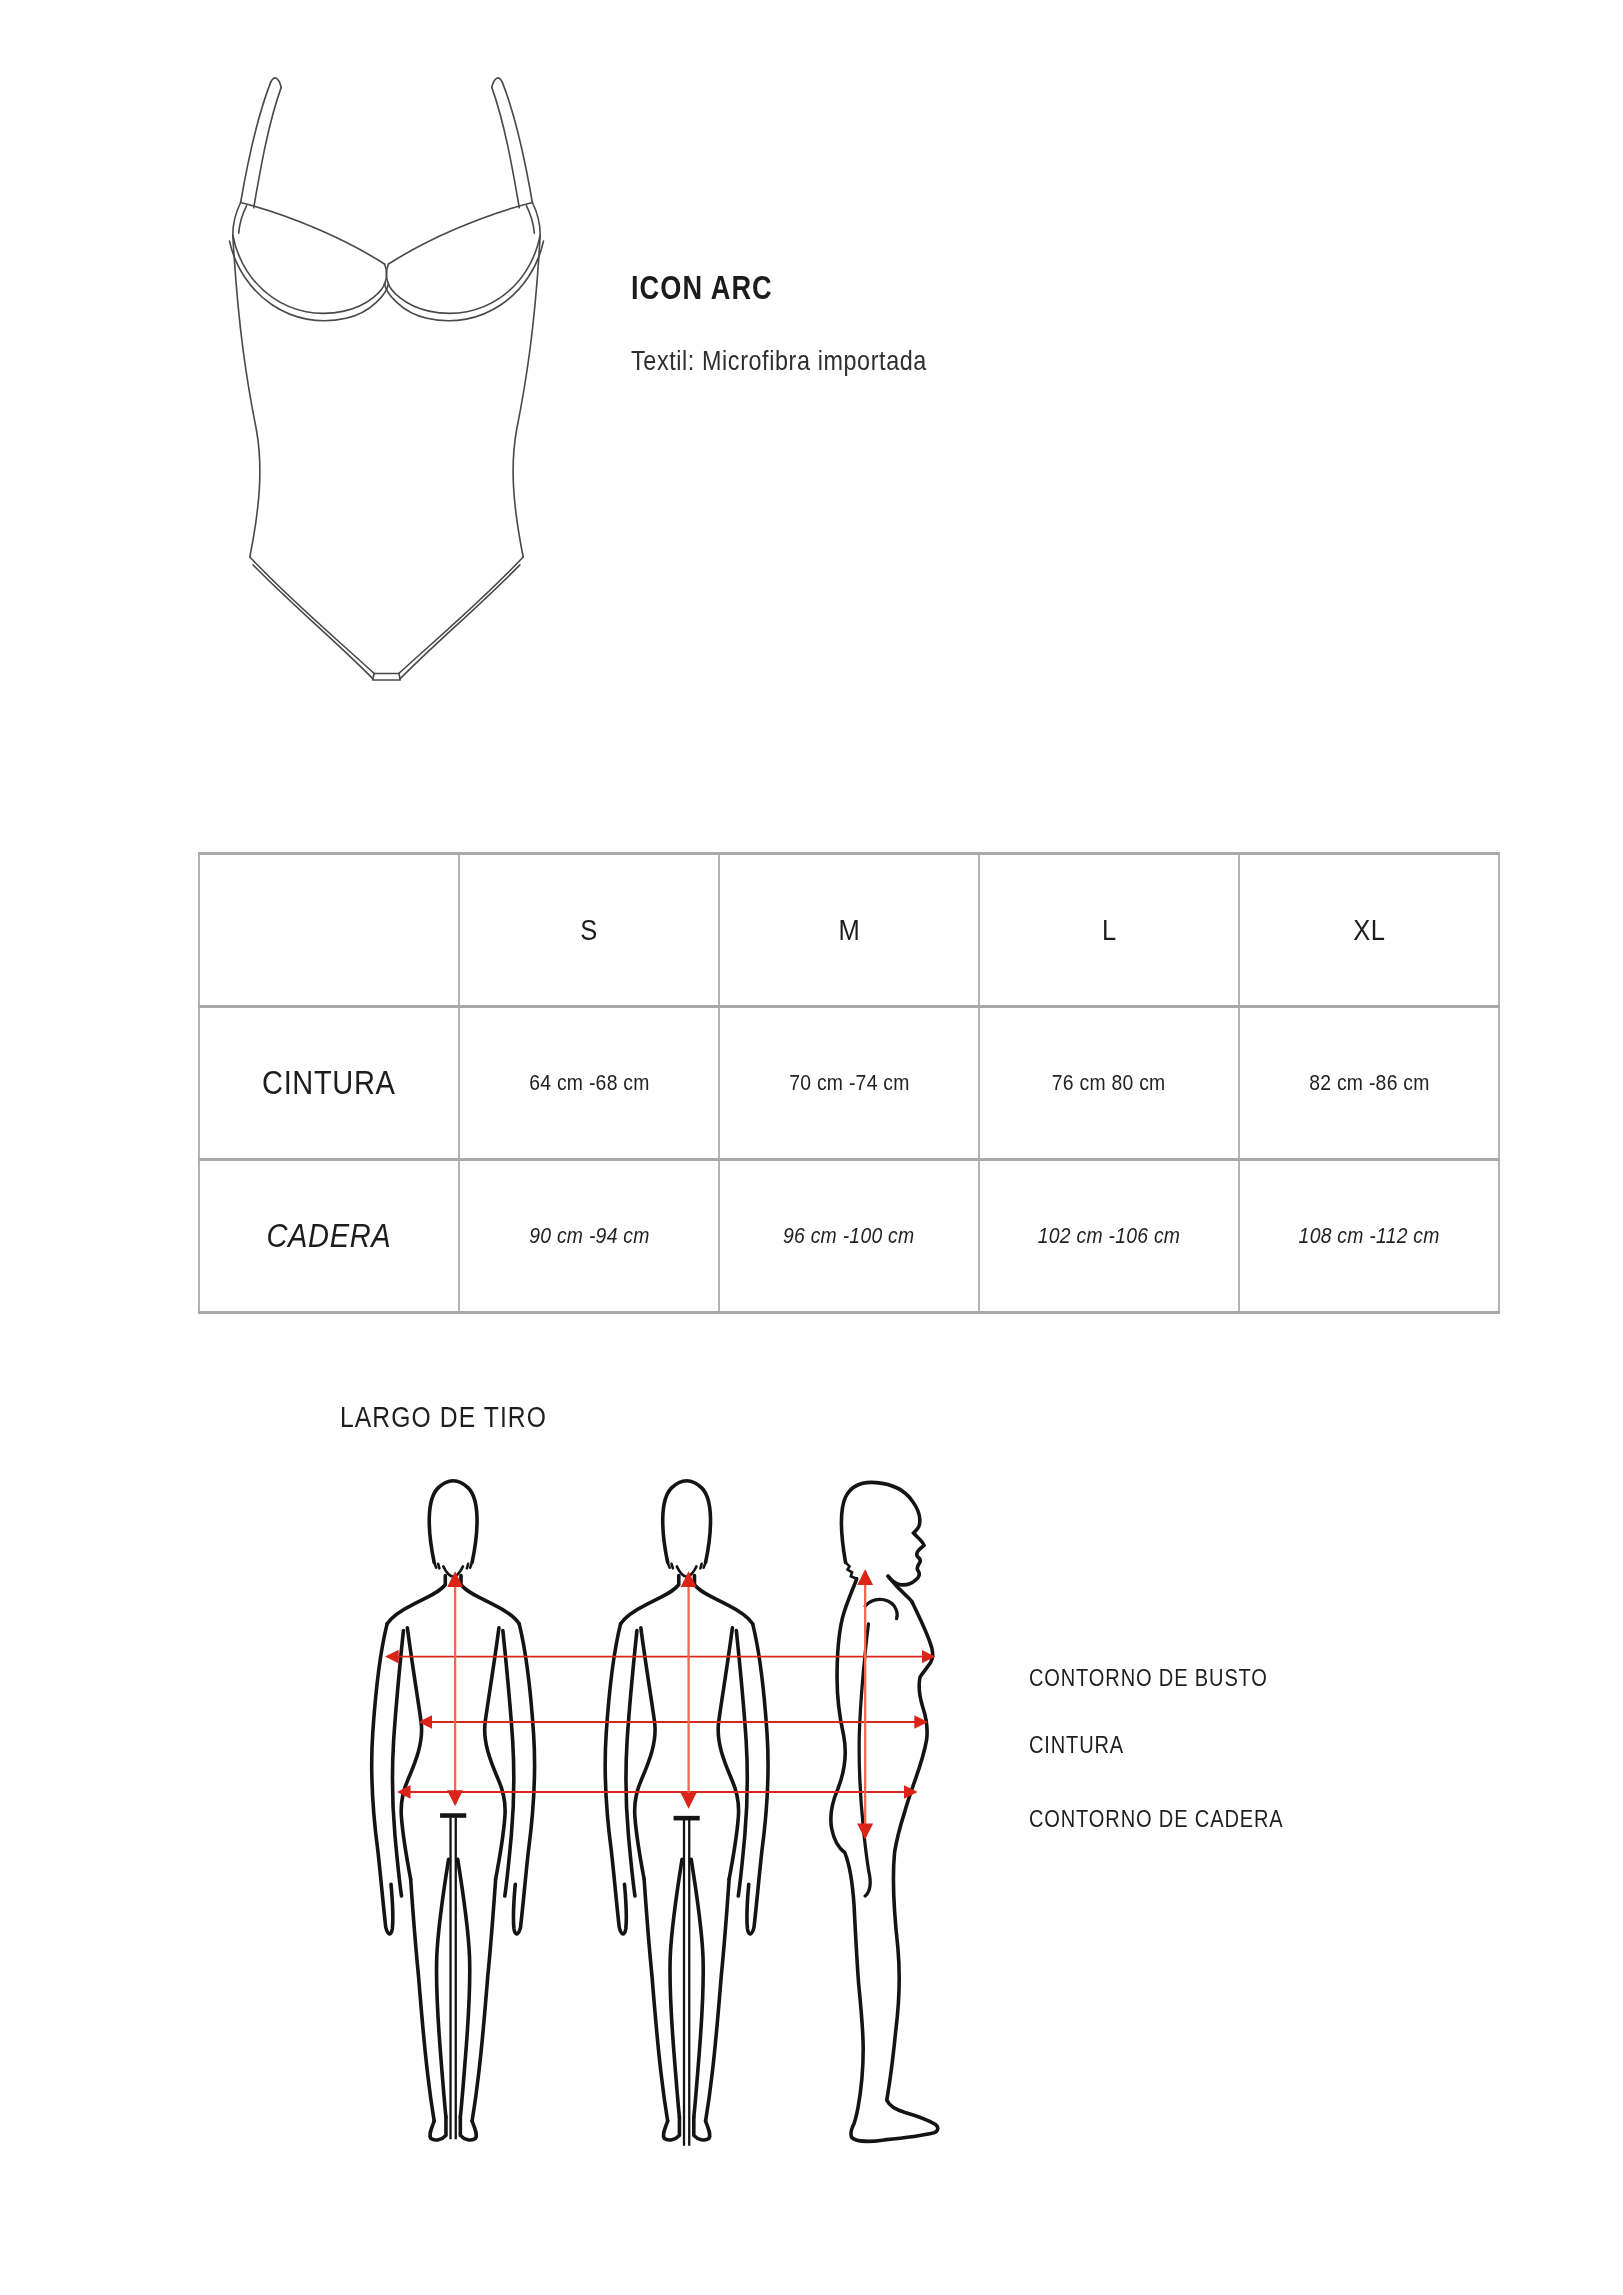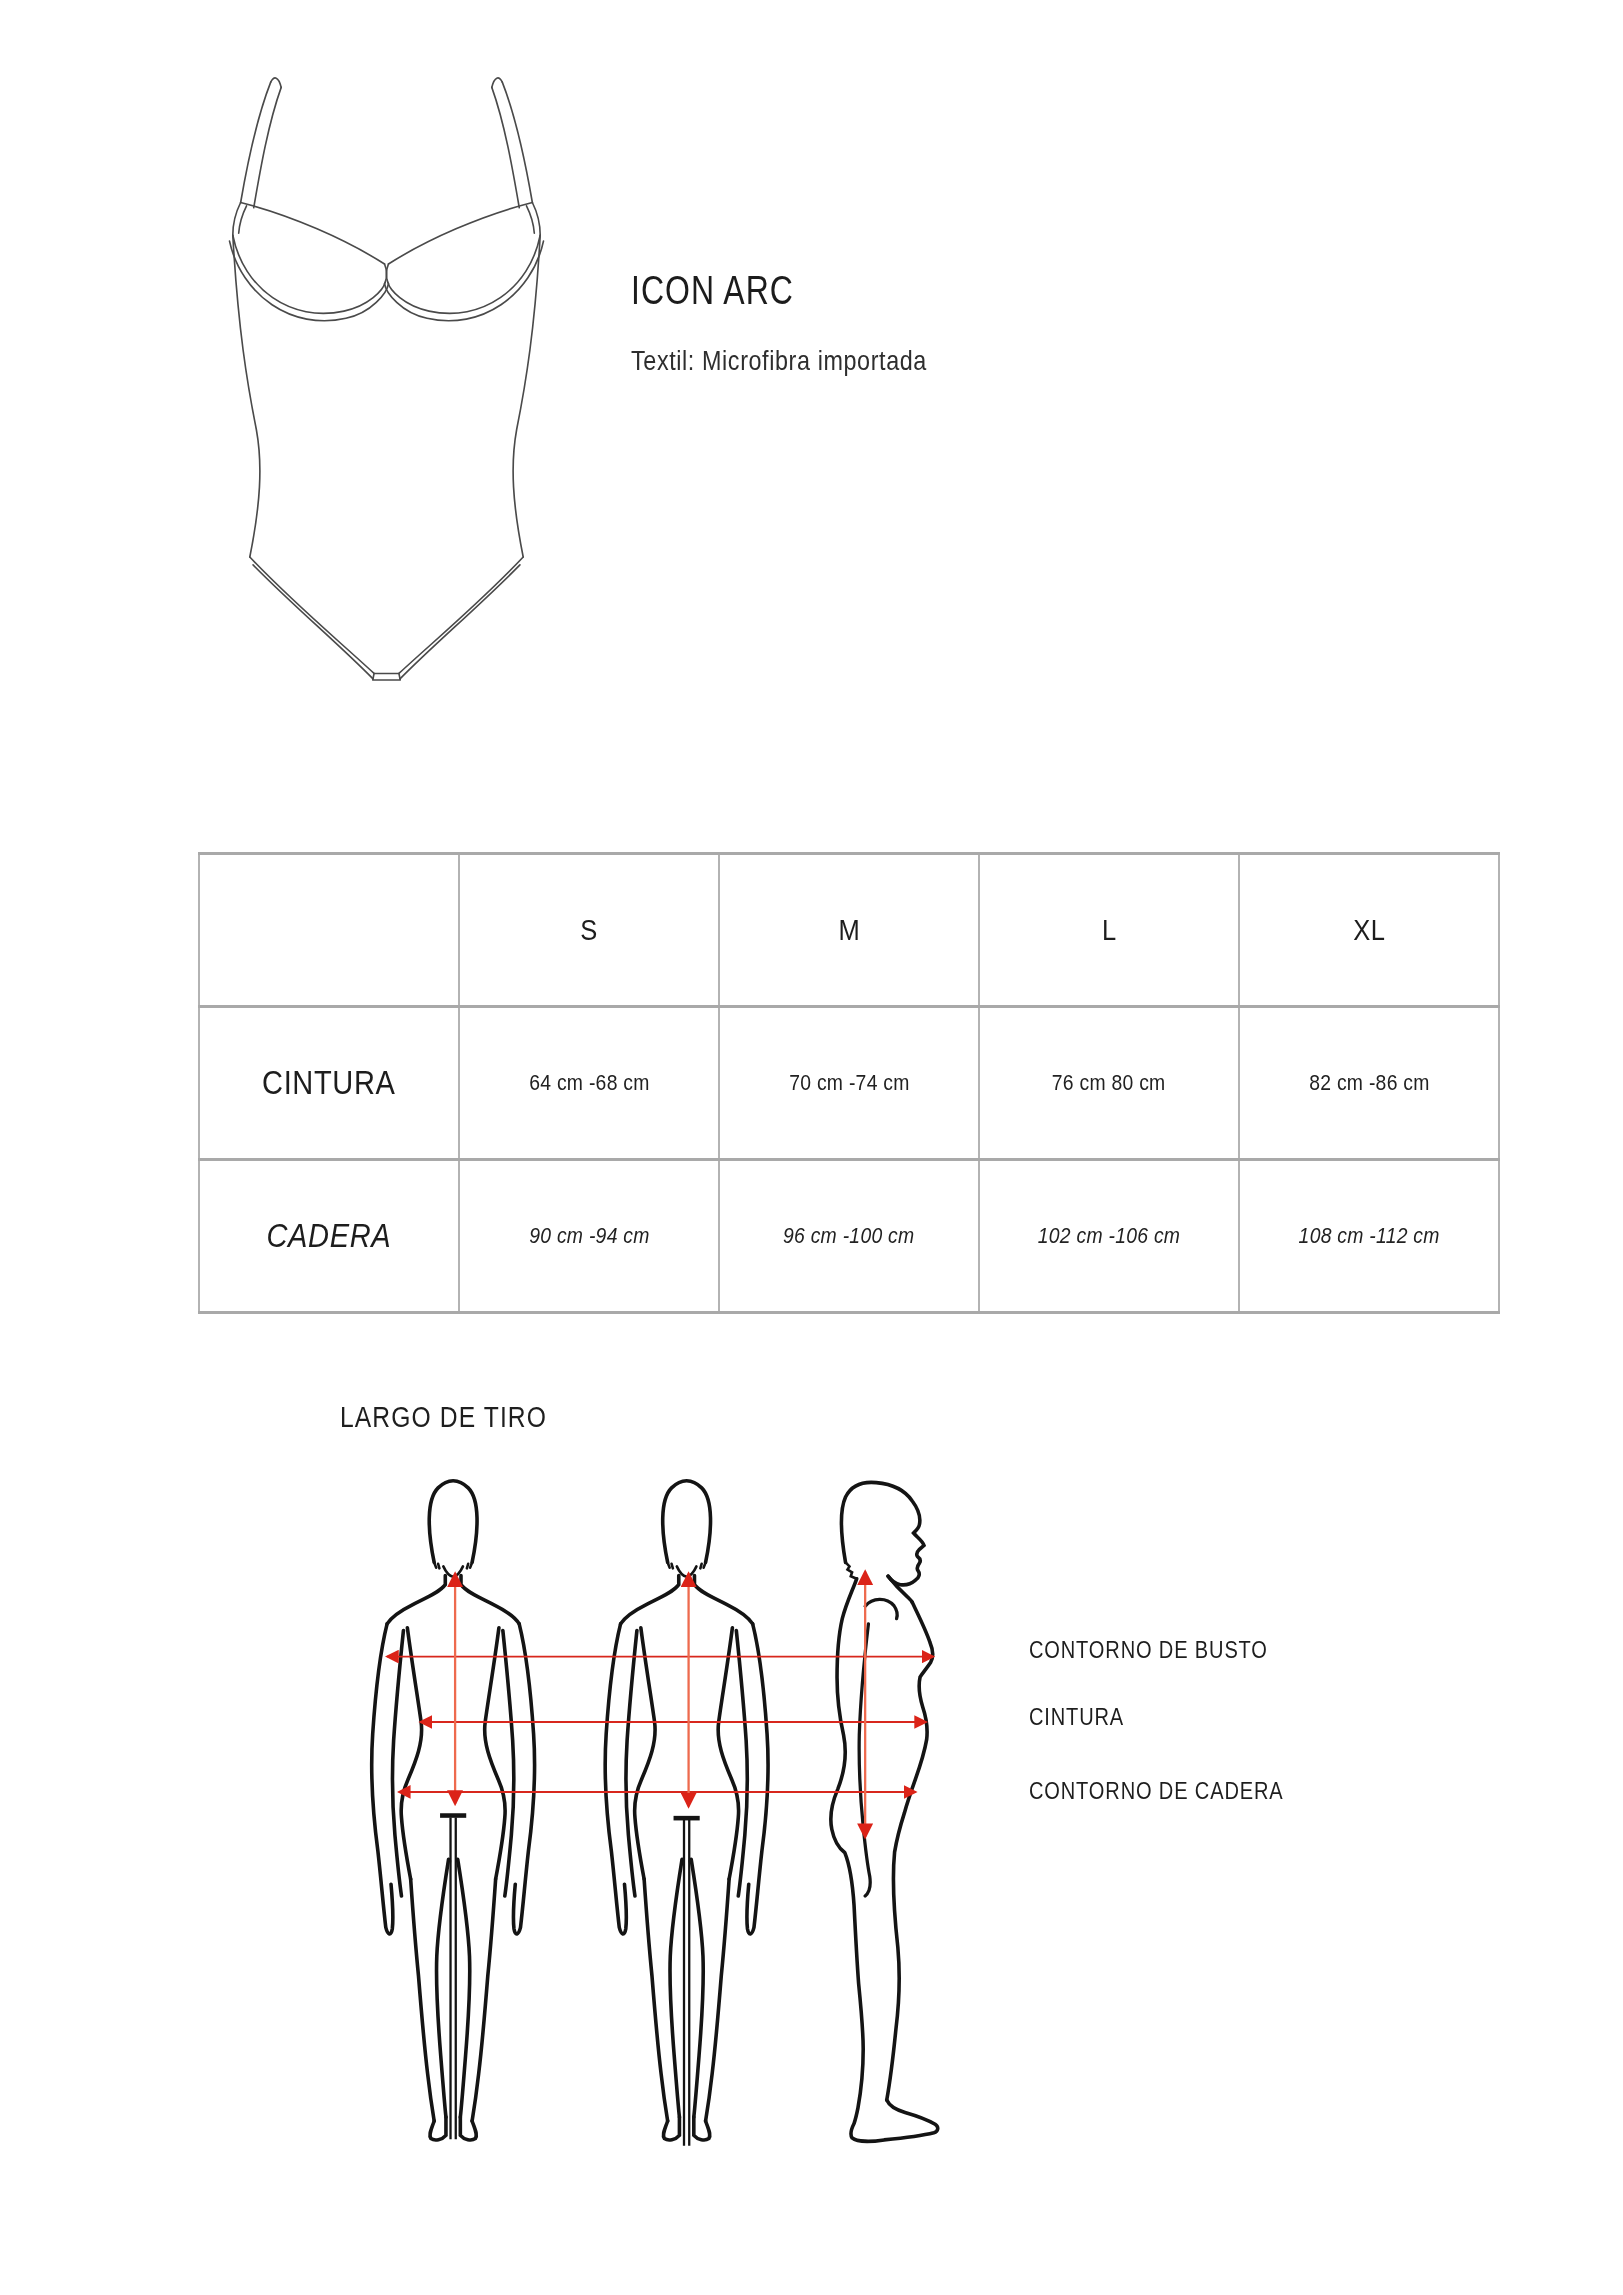--- a/index.html
+++ b/index.html
@@ -11,21 +11,21 @@
     font-family:"Liberation Sans", sans-serif;
     color:#1f1f1f;
     overflow:hidden;
   }
   .abs{position:absolute;}
   .cond{display:inline-block;transform:scaleX(0.85);transform-origin:0 50%;white-space:nowrap;}
   .condc{display:inline-block;transform:scaleX(0.88);transform-origin:50% 50%;white-space:nowrap;}
 
   .title{
     left:631px;top:270px;
-    font-size:40px;line-height:1;font-weight:400;
+    font-size:34px;line-height:1;font-weight:700;
     letter-spacing:1.3px;color:#1c1c1c;
   }
   .title .cond{transform:scaleX(0.80);}
   .subtitle{
     left:631px;top:347px;
     font-size:27.5px;line-height:1;font-weight:400;
     letter-spacing:0.7px;color:#2e2e2e;
   }
 
   table.sizes{
@@ -48,21 +48,21 @@
   tr.r3{height:116px;font-style:italic;}
   .colhead{font-size:29px;color:#1d1d1d;letter-spacing:0.7px;}
   .rowlabel{font-size:33px;color:#1d1d1d;letter-spacing:0.7px;}
   .cellval{font-size:22px;color:#222222;letter-spacing:0.3px;}
 
   .rise-label{
     left:340px;top:1403px;
     font-size:29px;line-height:1;letter-spacing:1.3px;color:#1e1e1e;
   }
   .measure-label{
-    font-size:23.6px;line-height:1;letter-spacing:1px;color:#1e1e1e;
+    font-size:23.6px;line-height:1;letter-spacing:1px;color:#1e1e1e;margin-top:28px;
   }
   .ml-bust{left:1029px;top:1639px;}
   .ml-waist{left:1029px;top:1706px;}
   .ml-hip{left:1029px;top:1780px;}
 
   .swimsuit-box{left:213px;top:73px;width:347px;height:641px;}
   .figures-box{left:340px;top:1459px;width:981px;height:785px;}
 
   svg{display:block;}
 </style>

